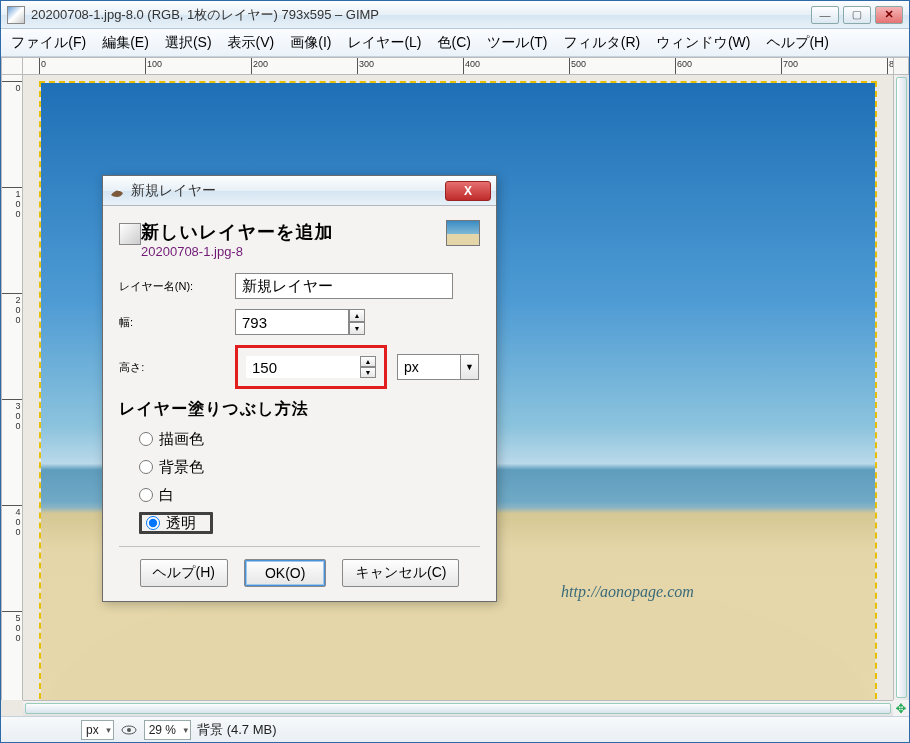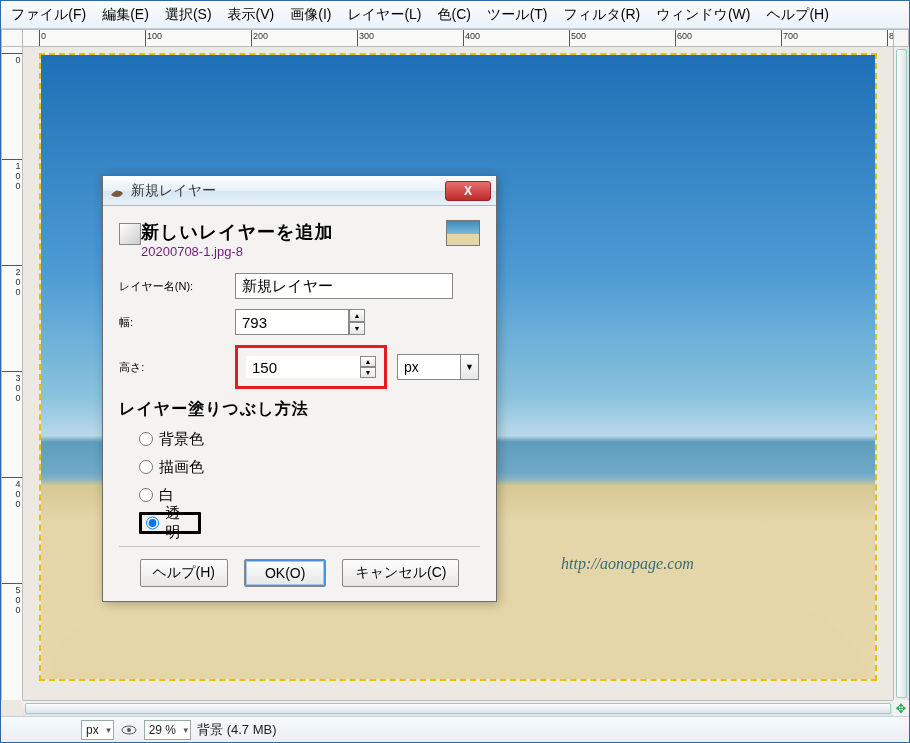--- a/index.html
+++ b/index.html
@@ -69,31 +69,40 @@
   .spin input.tfield { width:114px;}
   .spin .steppers { width:16px; display:flex; flex-direction:column;}
   .spin .steppers button { flex:1; font-size:7px; line-height:1; border:1px solid #888; background:linear-gradient(#fefefe,#e6e6e6); padding:0;}
   .unit { height:26px; width:82px; border:1px solid #888; background:#fff; margin-left:10px; display:flex; align-items:center; padding-left:6px; position:relative; font-size:14px;}
   .unit .dd-btn { position:absolute; right:0; top:0; bottom:0; width:18px; border-left:1px solid #888; background:linear-gradient(#fefefe,#e6e6e6); display:flex; align-items:center; justify-content:center; font-size:9px;}
   .red-box { border:3px solid #e11d1d !important;}
   .section-title { font-size:16px; font-weight:bold; margin:8px 0 8px 0; letter-spacing:1px;}
   .radio-group { padding-left:20px; display:flex; flex-direction:column; gap:6px; margin-bottom:12px;}
   .radio { display:flex; align-items:center; gap:6px; font-size:15px; height:22px;}
   .radio input { width:14px; height:14px;}
-  .radio.red-wrap { border:3px solid #000000; padding:2px 4px; width:62px; border-radius:1px;}
+  .radio.red-wrap { border:3px solid #404040; padding:2px 4px; width:74px; border-radius:1px;}
   hr.divider{ border:none; border-top:1px solid #c2c2c2; margin:6px 0 12px 0;}
   .dlg-buttons { display:flex; gap:16px; justify-content:center; }
   .btn { height:28px; padding:0 12px; font-size:14px; border:1px solid #888; background:linear-gradient(#fefefe,#e6e6e6); border-radius:2px;}
   .btn.default { box-shadow:0 0 0 1px #4a90d9 inset, 0 0 0 2px #9ec7ea inset; padding:0 20px;}
 </style>
 </head>
 <body>
 
 <div class="window">
 
+  <div class="titlebar">
+    <div class="icon-slot"></div>
+    <div class="title-text">20200708-1.jpg-8.0 (RGB, 1枚のレイヤー) 793x595 – GIMP</div>
+    <div class="win-btns">
+      <div class="win-btn">—</div>
+      <div class="win-btn">▢</div>
+      <div class="win-btn close">✕</div>
+    </div>
+  </div>
 
   <div class="menubar">
     <div class="menu-item">ファイル(F)</div>
     <div class="menu-item">編集(E)</div>
     <div class="menu-item">選択(S)</div>
     <div class="menu-item">表示(V)</div>
     <div class="menu-item">画像(I)</div>
     <div class="menu-item">レイヤー(L)</div>
     <div class="menu-item">色(C)</div>
     <div class="menu-item">ツール(T)</div>
@@ -205,25 +214,25 @@
       <div class="unit">
         <span>px</span>
         <div class="dd-btn">▼</div>
       </div>
     </div>
 
     <div class="section-title">レイヤー塗りつぶし方法</div>
     <div class="radio-group">
       <label class="radio">
         <input type="radio" name="fill" style="">
-        <span>背景色</span>
+        <span>描画色</span>
       </label>
       <label class="radio">
         <input type="radio" name="fill" style="">
-        <span>描画色</span>
+        <span>背景色</span>
       </label>
       <label class="radio">
         <input type="radio" name="fill" style="">
         <span>白</span>
       </label>
       <label class="radio red-wrap">
         <input type="radio" name="fill" checked="" style="">
         <span>透明</span>
       </label>
     </div>

